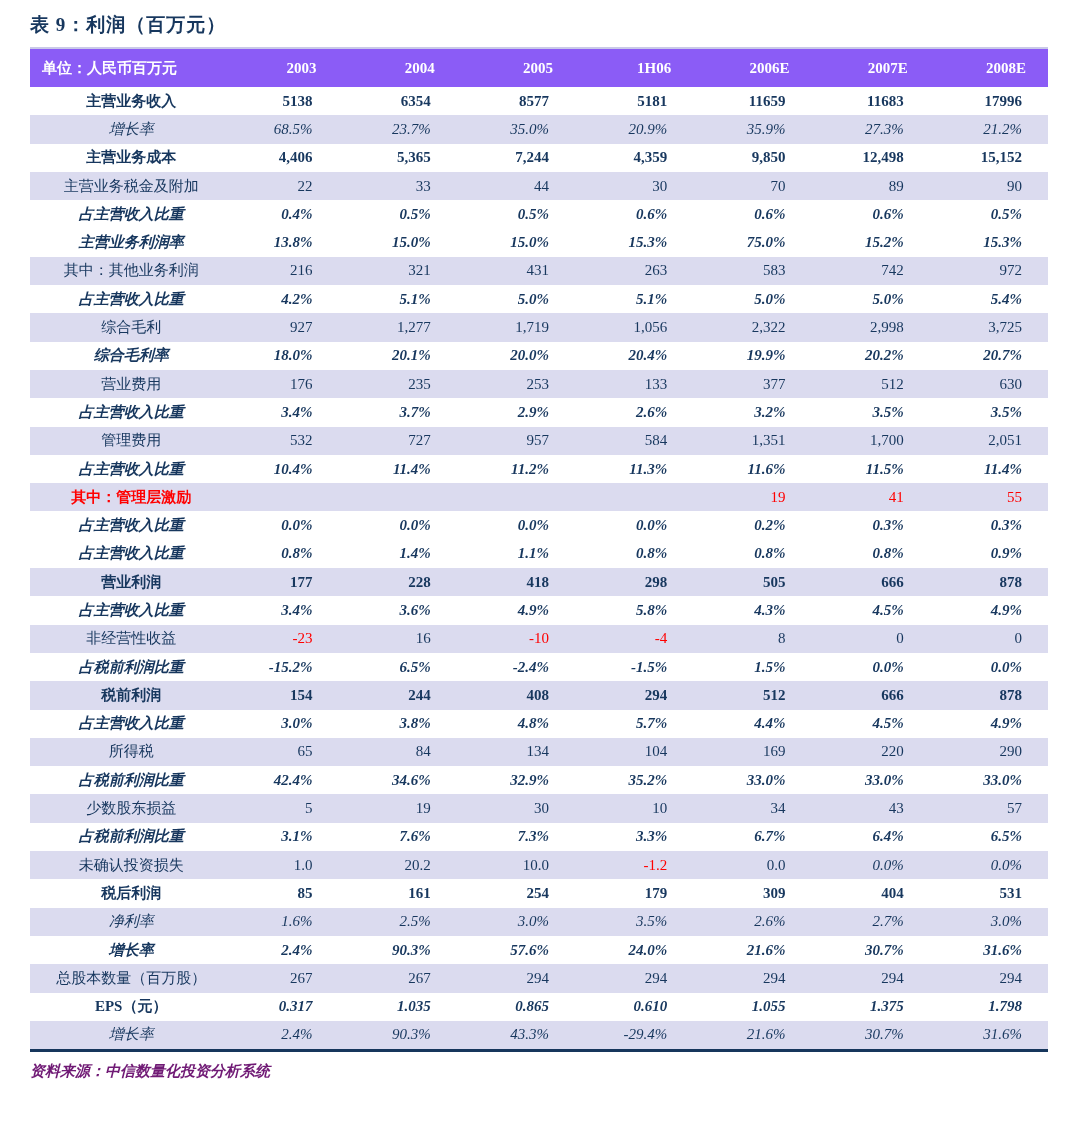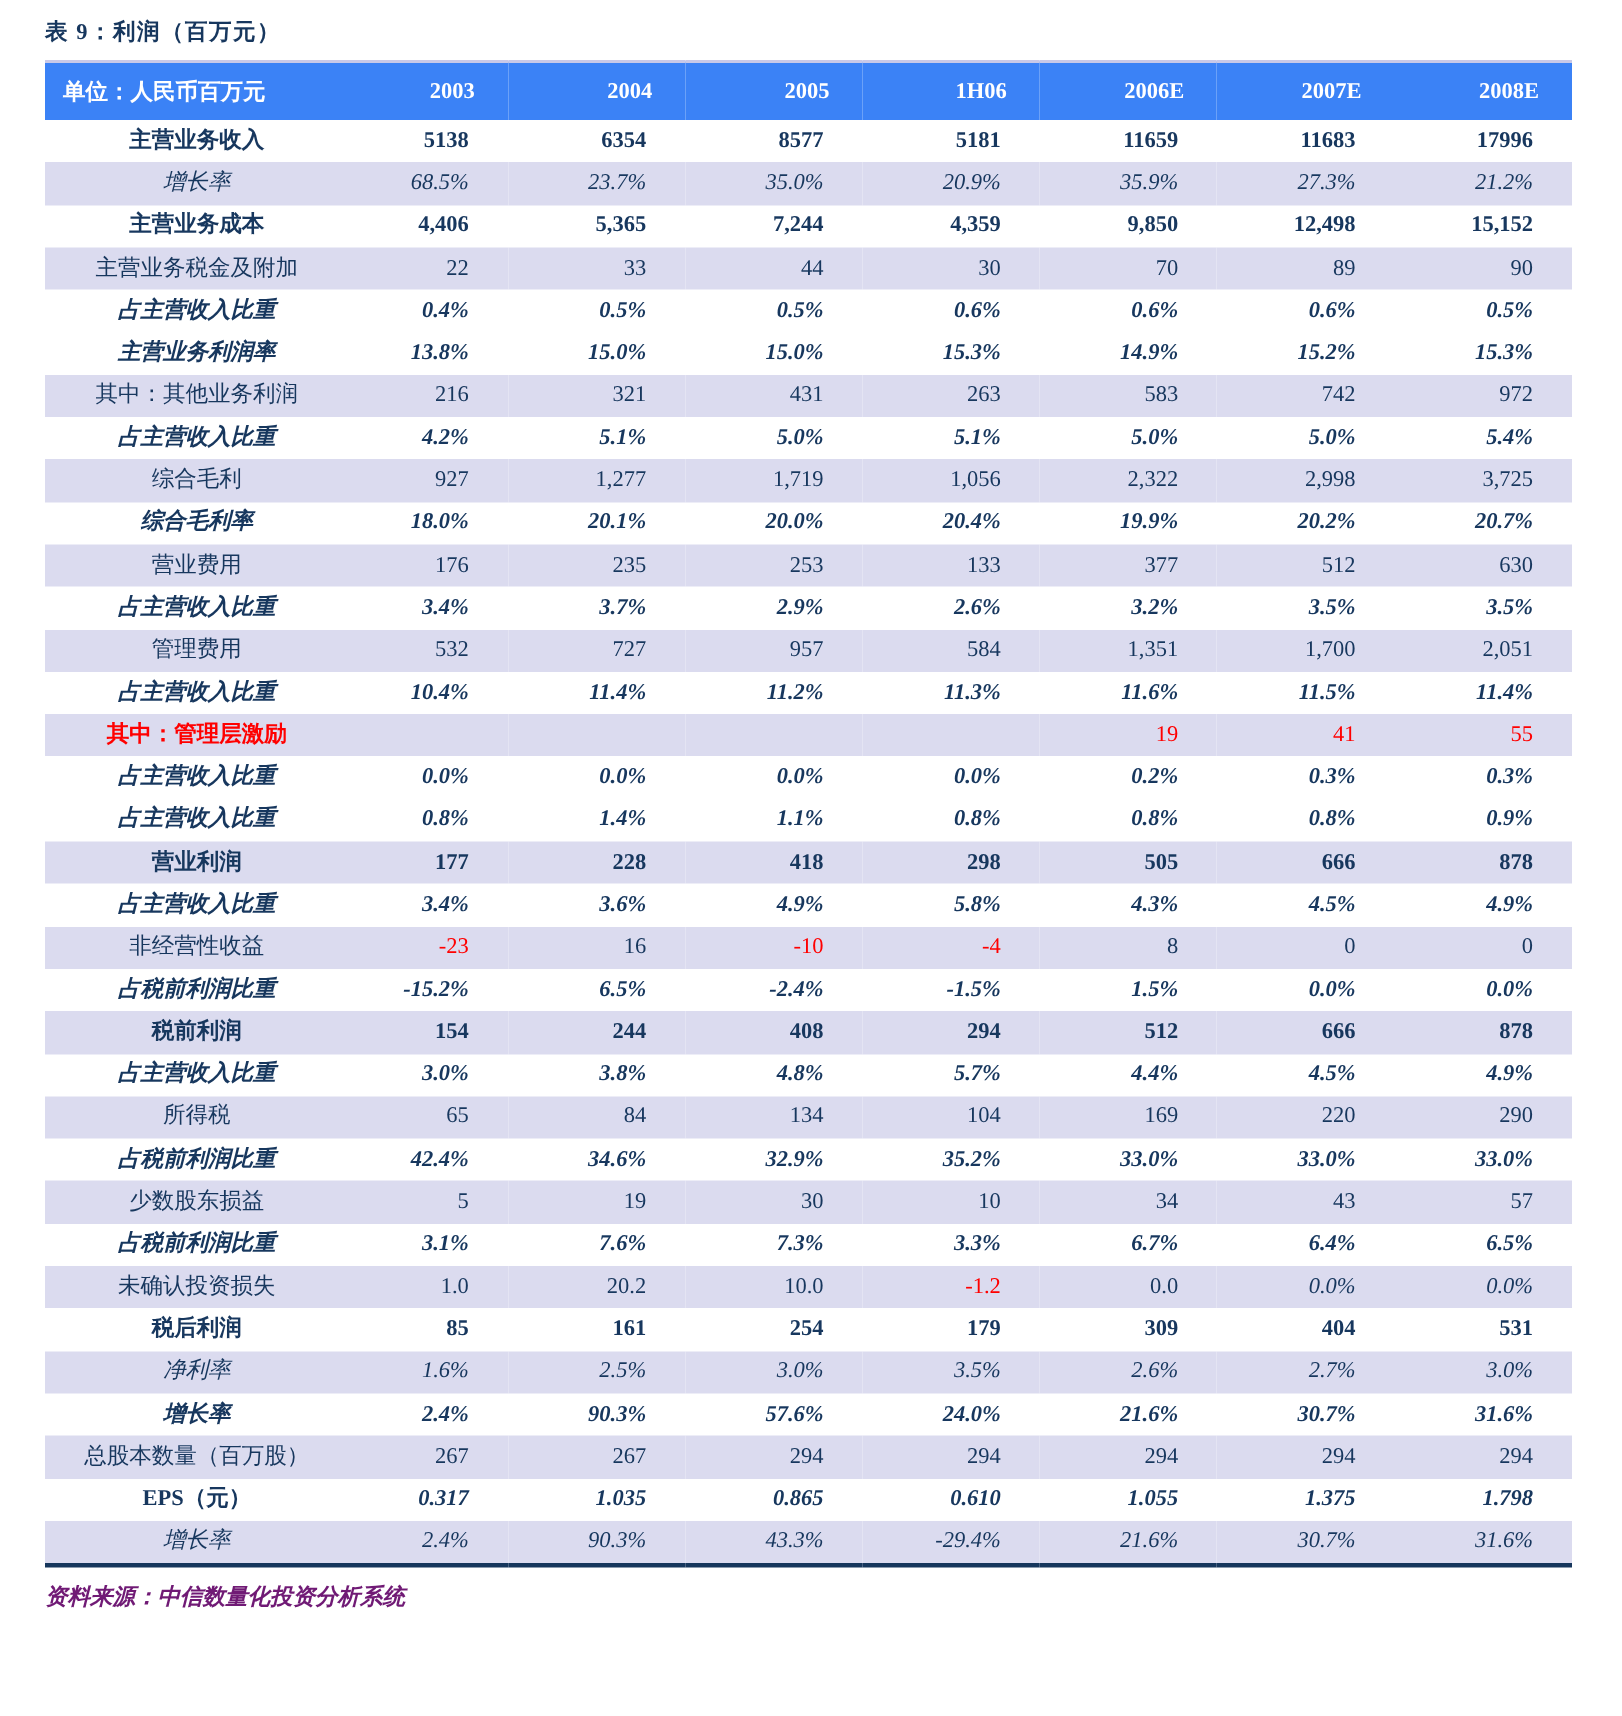--- a/index.html
+++ b/index.html
@@ -4,32 +4,32 @@
 <style>
   html,body{margin:0;padding:0;}
   body{
     width:1081px;height:1144px;background:#ffffff;overflow:hidden;
     font-family:"Liberation Serif","DejaVu Serif",serif;
     color:#17375E;
   }
   .page{position:relative;width:1081px;height:1144px;}
   .title{
     margin:12px 0 9px 30px;
-    font-size:15px;font-weight:bold;color:#17375E;letter-spacing:1px;
+    font-size:19px;font-weight:bold;color:#17375E;letter-spacing:1px;
   }
   table.profit{
     border-collapse:collapse;table-layout:fixed;
     width:1018px;margin-left:30px;
     border-top:2px solid #C9C9E8;
     border-bottom:3px solid #16365C;
   }
   col.c-label{width:190px;}
   col.c-data{width:118px;}
   thead th{
-    background:#3b82f6;color:#ffffff;
+    background:#8b5cf6;color:#ffffff;
     height:38px;font-size:15px;font-weight:bold;
     text-align:right;padding:0 22px 0 0;white-space:nowrap;
   }
   thead th.lbl{text-align:left;padding:0 0 0 12px;}
   tbody td{
     height:28.3px;font-size:15px;line-height:1;white-space:nowrap;
     padding:0;color:#17375E;
   }
   tbody td.lbl{text-align:center;padding-left:12px;}
   tbody td.val{text-align:right;padding-right:26px;}
@@ -123,21 +123,21 @@
           <td class="val bolditalic">0.6%</td>
           <td class="val bolditalic">0.6%</td>
           <td class="val bolditalic">0.5%</td>
         </tr>
         <tr class="">
           <td class="lbl bolditalic">主营业务利润率</td>
           <td class="val bolditalic">13.8%</td>
           <td class="val bolditalic">15.0%</td>
           <td class="val bolditalic">15.0%</td>
           <td class="val bolditalic">15.3%</td>
-          <td class="val bolditalic">14.9%</td>
+          <td class="val bolditalic">75.0%</td>
           <td class="val bolditalic">15.2%</td>
           <td class="val bolditalic">15.3%</td>
         </tr>
         <tr class="stripe">
           <td class="lbl">其中：其他业务利润</td>
           <td class="val">216</td>
           <td class="val">321</td>
           <td class="val">431</td>
           <td class="val">263</td>
           <td class="val">583</td>

